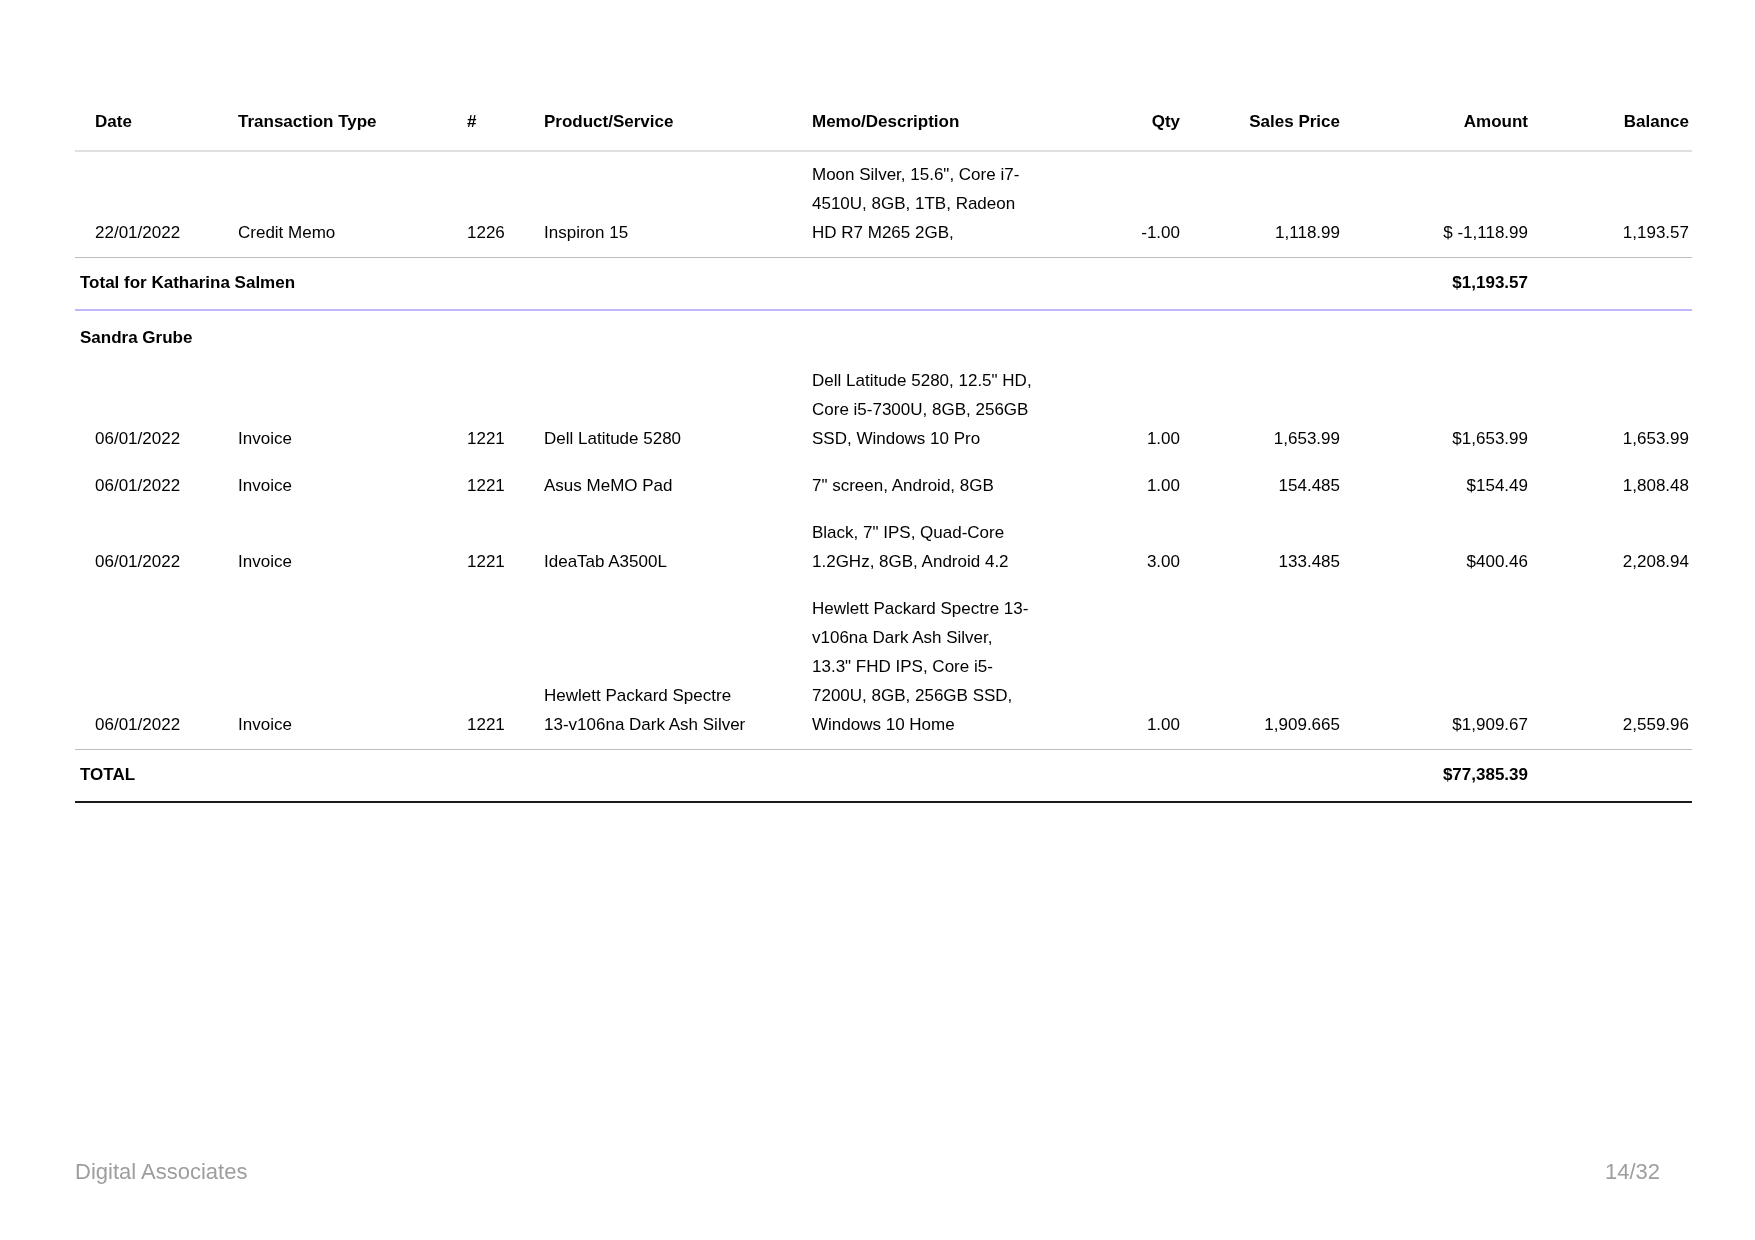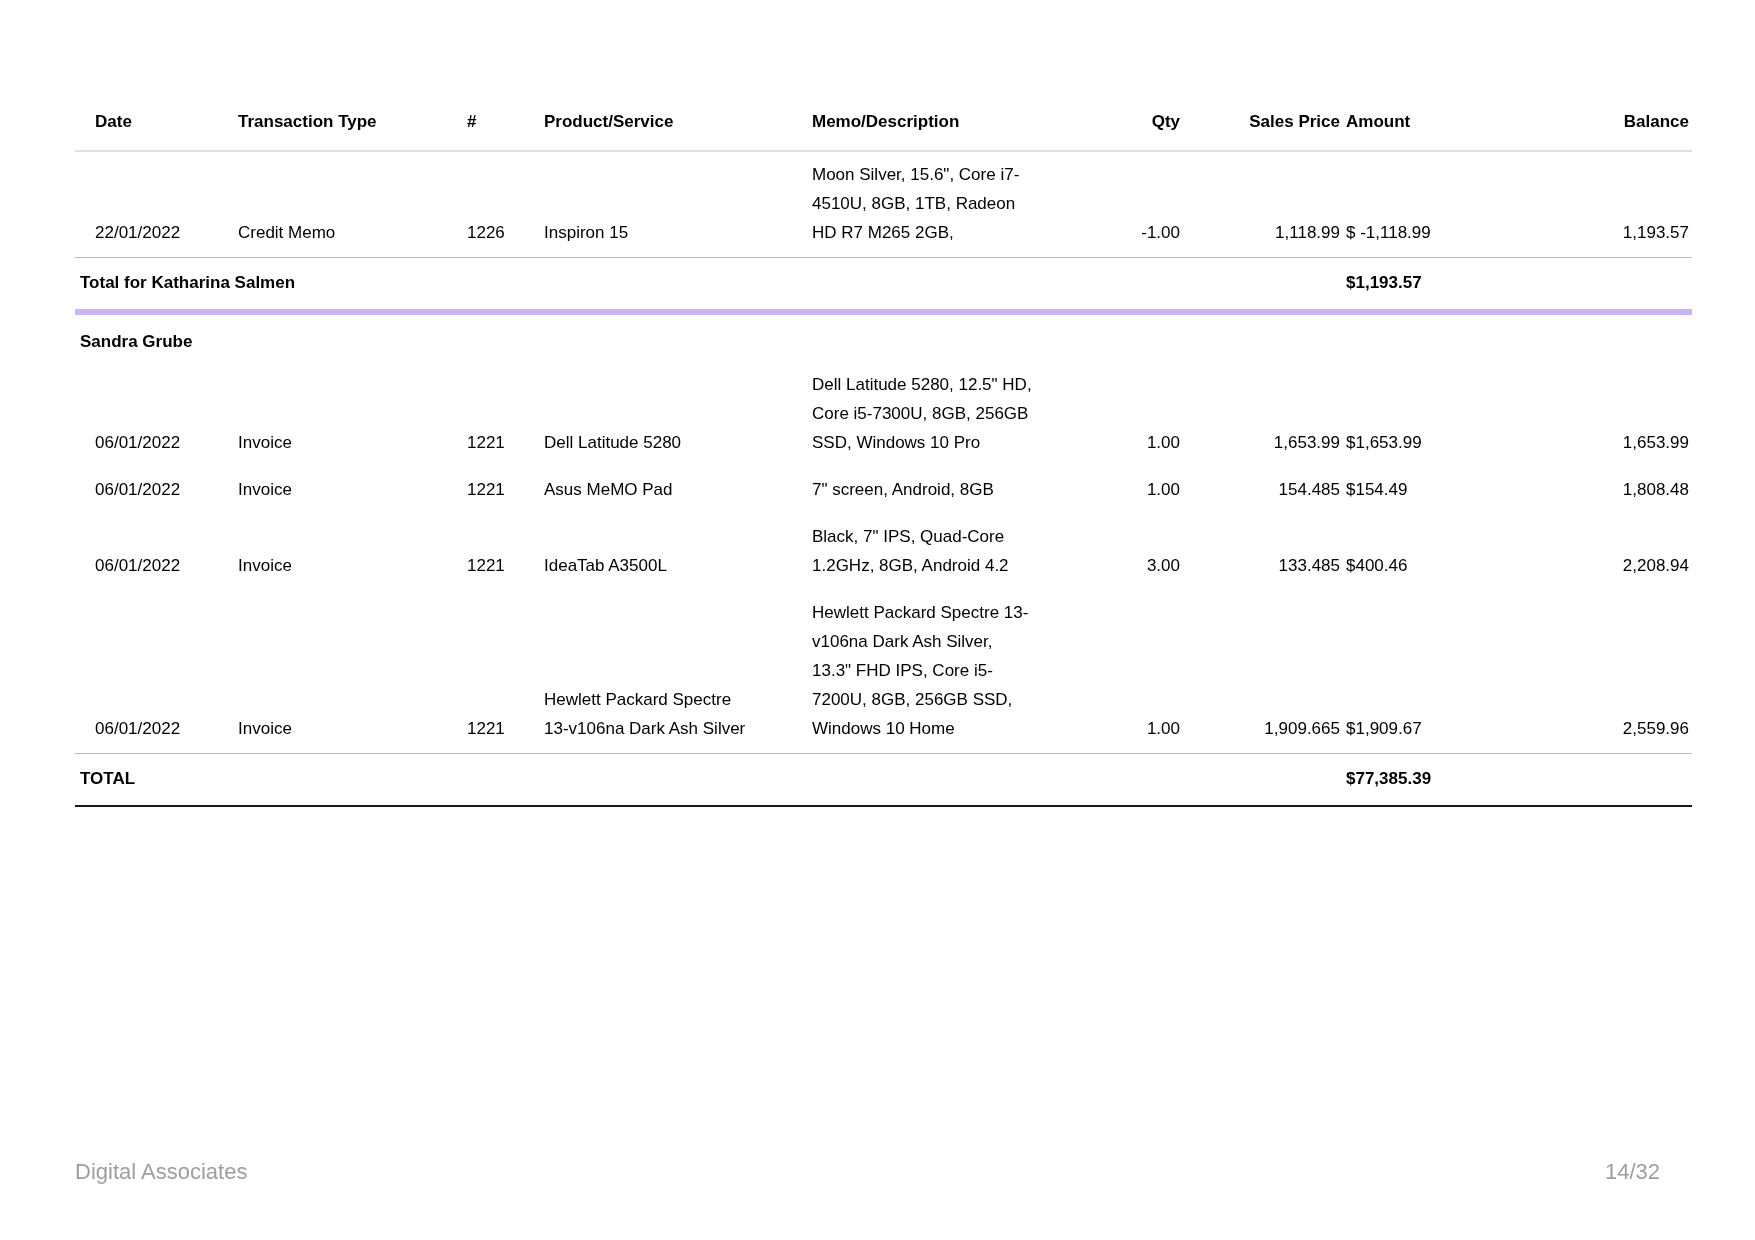--- a/index.html
+++ b/index.html
@@ -45,38 +45,38 @@
     line-height: 29px;
   }
 
   .c-date { padding-left: 20px; }
   .c-type { padding-left: 8px; }
   .c-num { padding-left: 7px; }
   .c-product { padding-left: 4px; padding-right: 51px; }
   .c-memo { padding-left: 2px; padding-right: 33px; }
   .c-qty { text-align: right; padding-right: 5px; }
   .c-sales_price { text-align: right; padding-right: 5px; }
-  .c-amount { padding-right: 4px; }
+  .c-amount { text-align: right; padding-right: 4px; }
   .c-balance { text-align: right; padding-right: 3px; }
 
   tr.data td { padding-top: 8px; padding-bottom: 10px; }
 
   tr.group td {
     padding-top: 12px; padding-bottom: 6px;
     padding-left: 5px;
     font-weight: bold;
   }
   tr.total td, tr.grand_total td {
     padding-top: 10px; padding-bottom: 12px;
     font-weight: bold;
   }
   tr.total td.label, tr.grand_total td.label { padding-left: 5px; }
 
   tr.bb-light td { border-bottom: 1px solid #bdbdbd; }
-  tr.bb-dark td  { border-bottom: 6px solid #c4b5fd; }
+  tr.bb-dark td  { border-bottom: 2px solid #c4b5fd; }
   tr.bb-black td { border-bottom: 2px solid #1a1a1a; }
 
   .footer {
     position: absolute;
     left: 75px; right: 95px; top: 1160px;
     display: flex;
     justify-content: space-between;
     align-items: baseline;
     color: #9e9e9e;
     font-size: 22px;

